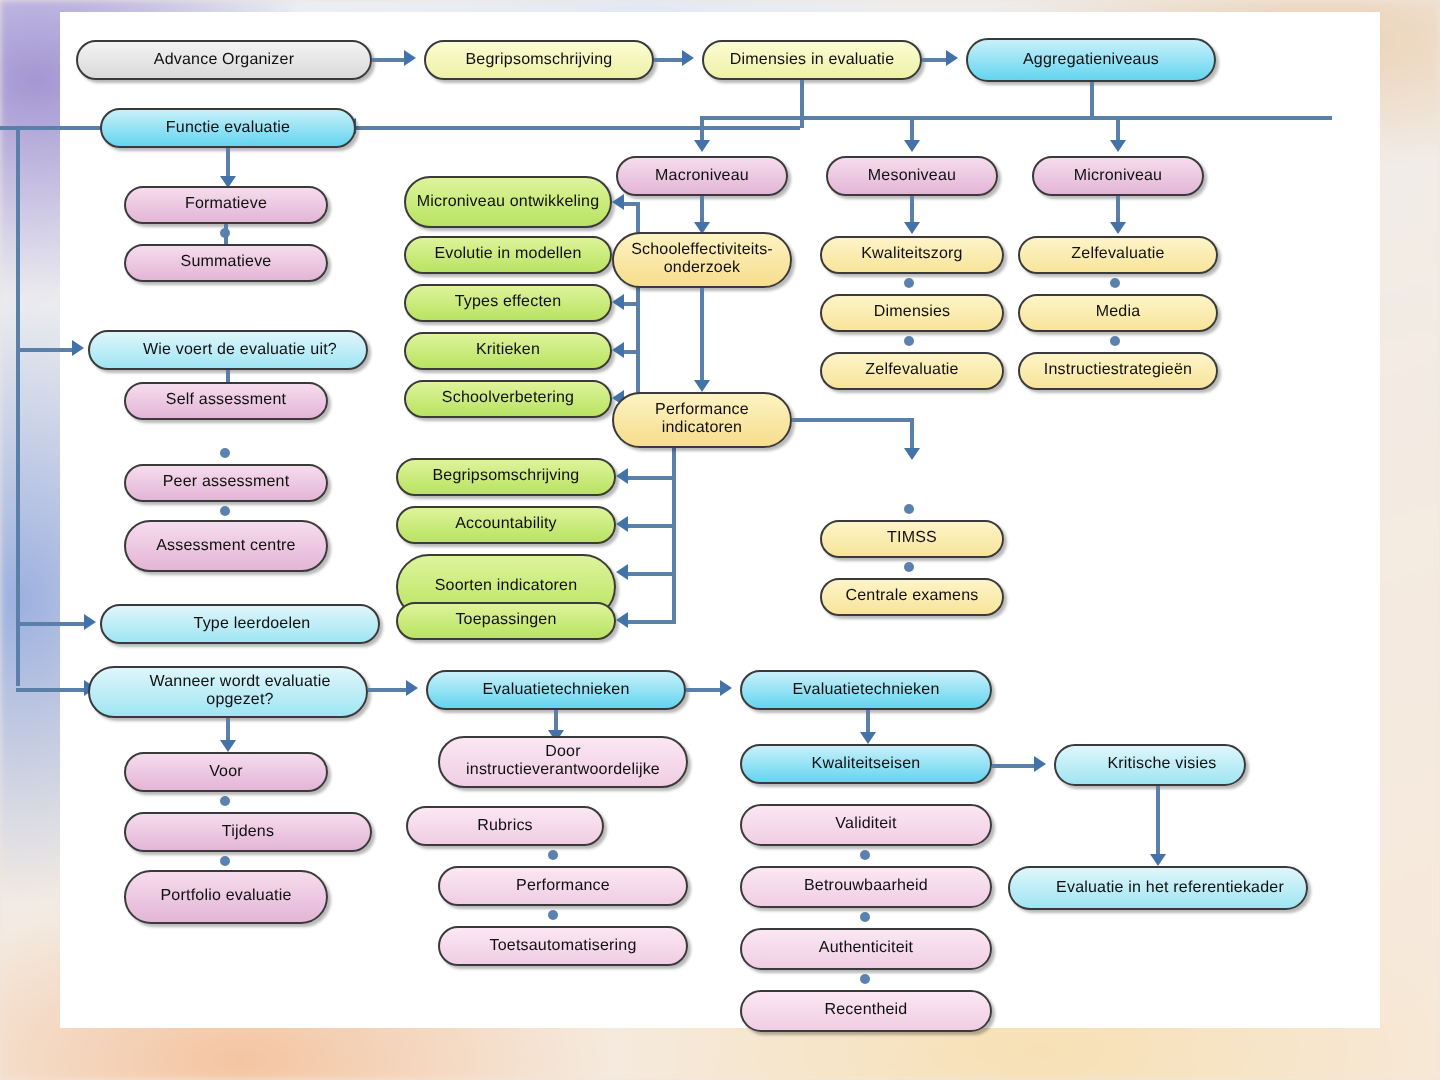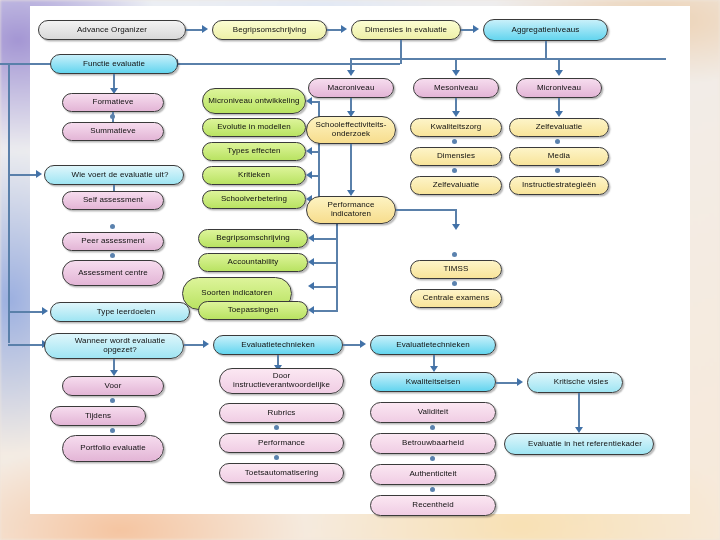--- a/index.html
+++ b/index.html
@@ -128,21 +128,21 @@
     <div class="ln ln2h" style="left:281px;top:145px;width:8px;"></div>
     <div class="arw left" style="left:276px;top:141px;"></div>
     <div class="ln ln2h" style="left:281px;top:169px;width:8px;"></div>
     <div class="arw left" style="left:276px;top:165px;"></div>
     <div class="ln ln2h" style="left:281px;top:193px;width:8px;"></div>
     <div class="arw left" style="left:276px;top:189px;"></div>
     <div class="ln ln2h" style="left:288px;top:122px;width:18px;"></div>
 
     <div class="node green" style="left:168px;top:223px;width:110px;height:19px;">Begripsomschrijving</div>
     <div class="node green" style="left:168px;top:247px;width:110px;height:19px;">Accountability</div>
-    <div class="node green" style="left:152px;top:271px;width:110px;height:33px;">Soorten indicatoren</div>
+    <div class="node green" style="left:168px;top:271px;width:110px;height:33px;">Soorten indicatoren</div>
     <div class="node green" style="left:168px;top:295px;width:110px;height:19px;">Toepassingen</div>
 
     <div class="ln ln2v" style="left:306px;top:212px;height:94px;"></div>
     <div class="ln ln2h" style="left:283px;top:232px;width:24px;"></div>
     <div class="arw left" style="left:278px;top:228px;"></div>
     <div class="ln ln2h" style="left:283px;top:256px;width:24px;"></div>
     <div class="arw left" style="left:278px;top:252px;"></div>
     <div class="ln ln2h" style="left:283px;top:280px;width:24px;"></div>
     <div class="arw left" style="left:278px;top:276px;"></div>
     <div class="ln ln2h" style="left:283px;top:304px;width:24px;"></div>
@@ -190,32 +190,32 @@
     <div class="dot" style="left:422px;top:246px;"></div>
     <div class="node yellow" style="left:380px;top:254px;width:92px;height:19px;">TIMSS</div>
     <div class="dot" style="left:422px;top:275px;"></div>
     <div class="node yellow" style="left:380px;top:283px;width:92px;height:19px;">Centrale examens</div>
 
     <div class="node cyan2 two" style="left:14px;top:327px;width:140px;height:26px;">Wanneer wordt evaluatie opgezet?</div>
     <div class="ln ln2v" style="left:83px;top:353px;height:14px;"></div>
     <div class="arw down" style="left:80px;top:364px;"></div>
     <div class="node pinkm" style="left:32px;top:370px;width:102px;height:20px;">Voor</div>
     <div class="dot" style="left:80px;top:392px;"></div>
-    <div class="node pinkm" style="left:20px;top:400px;width:96px;height:20px;">Tijdens</div>
+    <div class="node pinkm" style="left:32px;top:400px;width:124px;height:20px;">Tijdens</div>
     <div class="dot" style="left:80px;top:422px;"></div>
     <div class="node pinkm two" style="left:32px;top:429px;width:102px;height:27px;">Portfolio evaluatie</div>
 
     <div class="ln ln2h" style="left:154px;top:338px;width:22px;"></div>
     <div class="arw right" style="left:173px;top:334px;"></div>
 
     <div class="node cyan" style="left:183px;top:329px;width:130px;height:20px;">Evaluatietechnieken</div>
     <div class="ln ln2v" style="left:247px;top:349px;height:13px;"></div>
     <div class="arw down" style="left:244px;top:359px;"></div>
     <div class="node pink two" style="left:189px;top:362px;width:125px;height:26px;">Door instructieverantwoordelijke</div>
-    <div class="node pink" style="left:189px;top:397px;width:125px;height:20px;">Rubrics</div>
+    <div class="node pink" style="left:173px;top:397px;width:99px;height:20px;">Rubrics</div>
     <div class="dot" style="left:244px;top:419px;"></div>
     <div class="node pink" style="left:189px;top:427px;width:125px;height:20px;">Performance</div>
     <div class="dot" style="left:244px;top:449px;"></div>
     <div class="node pink" style="left:189px;top:457px;width:125px;height:20px;">Toetsautomatisering</div>
 
     <div class="ln ln2h" style="left:313px;top:338px;width:20px;"></div>
     <div class="arw right" style="left:330px;top:334px;"></div>
 
     <div class="node cyan" style="left:340px;top:329px;width:126px;height:20px;">Evaluatietechnieken</div>
     <div class="ln ln2v" style="left:403px;top:349px;height:14px;"></div>

